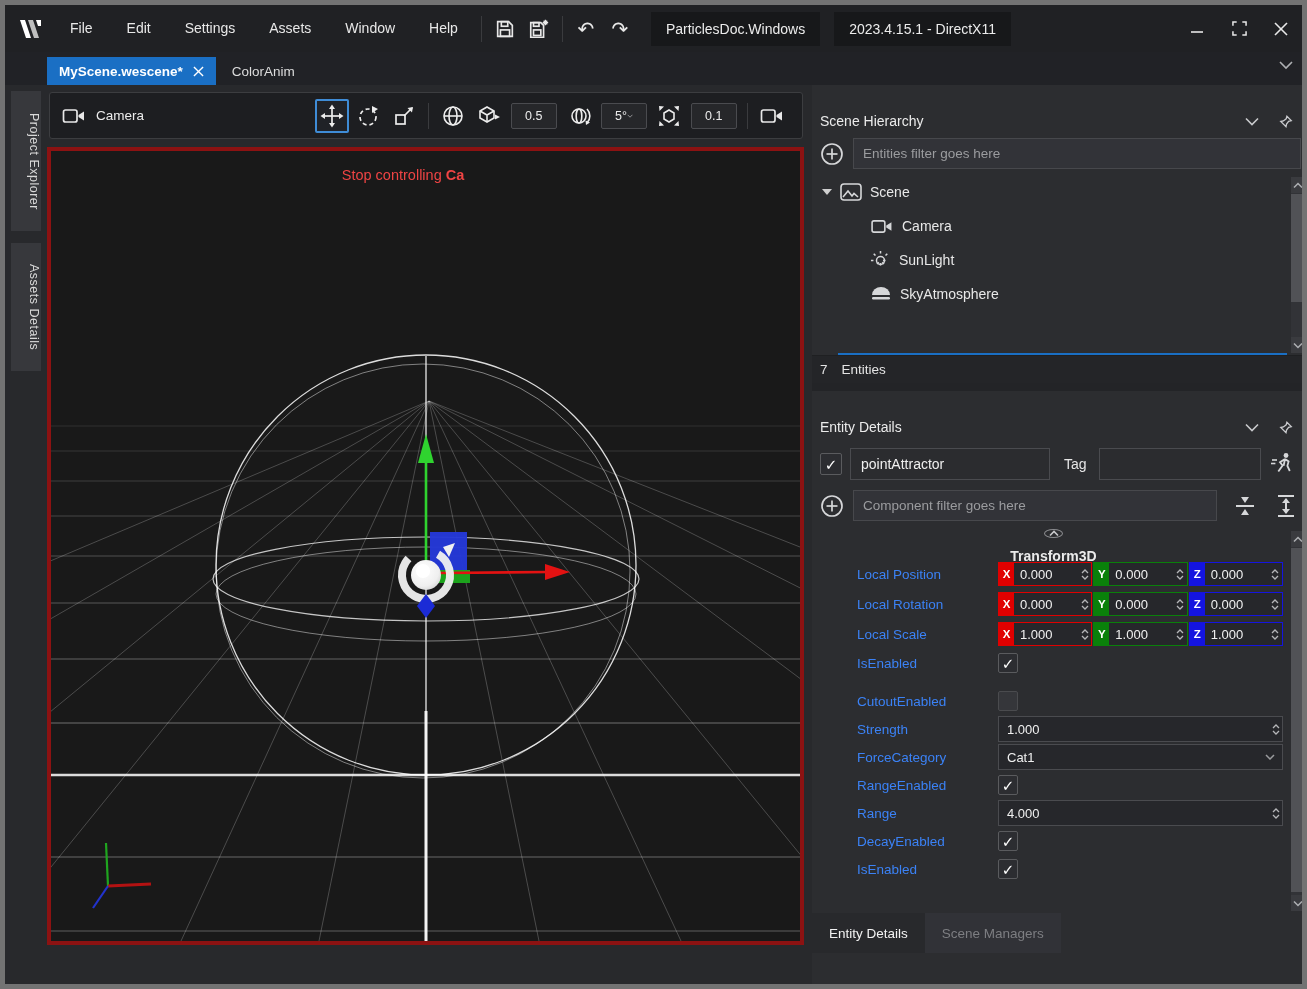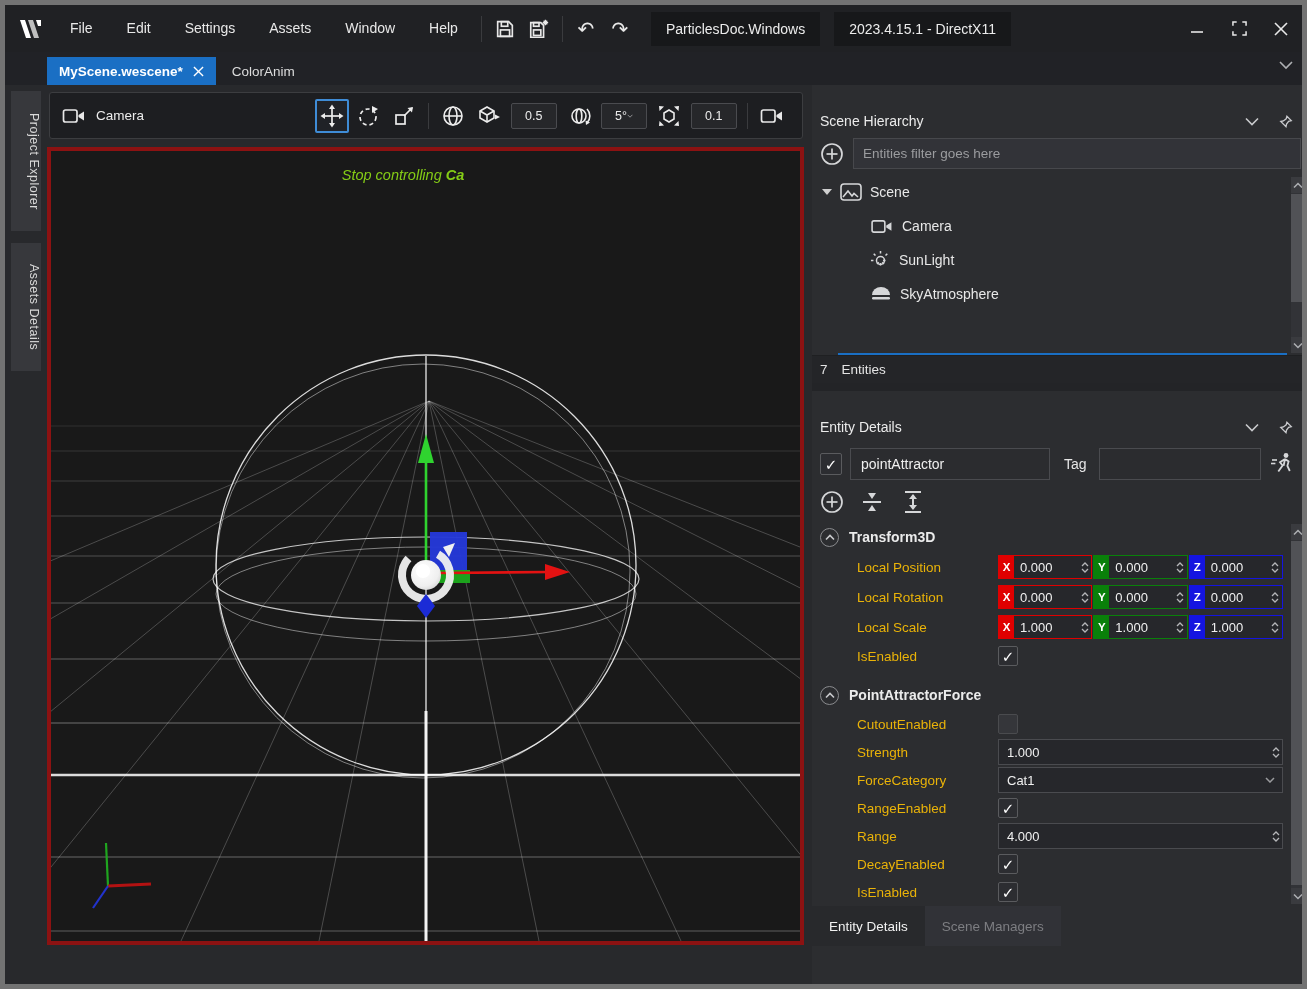--- a/index.html
+++ b/index.html
@@ -43,21 +43,21 @@
   .tool-btn{ width:34px; height:34px; display:flex; align-items:center; justify-content:center; border-radius:2px; margin:0 1px; }
   .tool-btn.selected{ border:2px solid #3f8cd6; background:#202227; }
   .snap-select{ display:flex; align-items:center; justify-content:flex-end; width:46px; height:26px;
                 background:#26272a; border:1px solid #4a4b4f; border-radius:2px; padding:0 13px; margin:0 4px;
                 font-size:12.5px; color:#ececec; }
 
   .viewport{ position:absolute; left:0; top:62px; width:757px; height:798px;
              border:4px solid #8c1212; background:#181818; }
   .scene-svg{ display:block; }
   .overlay-text{ position:absolute; top:16px; left:47%; transform:translateX(-50%);
-                 font-size:14.5px; color:#84cc16; white-space:nowrap;font-style:italic; }
+                 font-size:14.5px; color:#ef4444; white-space:nowrap; }
   .overlay-text b{ font-weight:bold; }
 
   .output-bar{ position:absolute; left:0; bottom:0; width:100%; height:46px; }
   .output-label{ position:absolute; left:7px; top:10px; font-size:13.5px; color:#e4e4e4; }
   .output-handle{ position:absolute; left:7px; top:34px; width:48px; height:10px; background:#3a3b3f; }
 
   
   .right{ position:absolute; left:807px; top:80px; width:497px; bottom:0; background:#2c2d30; }
   .panel-header{ position:relative; height:30px; display:flex; align-items:center; padding:0 8px;margin-top:21px; }
   .panel-title{ font-size:14px; color:#ebebeb; }
@@ -93,27 +93,27 @@
   .name-input{ width:200px; height:32px; background:#2b2c2f; border:1px solid #4a4b4f; color:#efefef;
                font-size:14px; padding:0 10px; outline:none; font-family:inherit; }
   .tag-label{ font-size:14px; color:#e6e6e6; margin:0 4px 0 6px; }
   .tag-input{ width:162px; height:32px; background:#2b2c2f; border:1px solid #4a4b4f; color:#efefef;
               font-size:14px; padding:0 10px; outline:none; font-family:inherit; }
 
   .compfilter-row{ display:flex; align-items:center; padding:2px 8px 8px 8px; gap:9px; }
   .cf-input{ width:372px; }
 
   .props{ position:relative; height:384px; overflow:hidden; padding-right:22px; }
-  .sec-header{ height:30px; display:flex; align-items:center; gap:10px; padding-left:8px; }
+  .sec-header{ height:30px; display:flex; align-items:center; gap:10px; padding-left:8px;flex-direction:column; }
   .sec-title{ font-size:14px; font-weight:bold; color:#ebebeb; }
   .circle-btn{ width:19px; height:19px; border:1.5px solid #8a8b8e; border-radius:50%;
                display:flex; align-items:center; justify-content:center; }
   .prop-row{ height:30px; display:flex; align-items:center; padding-left:45px; }
   .prop-row.h28{ height:28px; }
-  .prop-label{ width:141px; font-size:13.5px; color:#eab308; flex:none; }
+  .prop-label{ width:141px; font-size:13.5px; color:#3b82f6; flex:none; }
   .axis-groups{ display:flex; gap:1px; width:285px; }
   .axis-group{ display:flex; align-items:stretch; height:24px; width:95px; }
   .axis-group.x{ border:1px solid #e00000; } .axis-group.x .axis-tag{ background:#e00000; }
   .axis-group.y{ border:1px solid #0a800a; } .axis-group.y .axis-tag{ background:#0a800a; }
   .axis-group.z{ border:1px solid #1414e0; } .axis-group.z .axis-tag{ background:#1414e0; }
   .axis-tag{ width:15px; display:flex; align-items:center; justify-content:center; color:#fff;
              font-size:11.5px; font-weight:bold; flex:none; }
   .axis-val{ flex:1; background:#26272b; color:#f0f0f0; font-size:13px; display:flex; align-items:center; padding-left:6px; }
   .spin{ width:13px; background:#26272b; display:flex; flex-direction:column; align-items:center; justify-content:center; gap:1px; }
 
@@ -494,20 +494,21 @@
             </g>
         </svg>
       </span>
     </div>
     <div class="compfilter-row">
       <svg width="24" height="24" viewBox="0 0 24 24" fill="none" stroke="#d6d7d9" stroke-width="1.7">
         <circle cx="12" cy="12" r="10"></circle>
           <line x1="12" y1="6.5" x2="12" y2="17.5"></line>
           <line x1="6.5" y1="12" x2="17.5" y2="12"></line>
       </svg>
+      <input class="text-input cf-input" placeholder="Component filter goes here" style="">
       <span style="margin-left:8px;">
         <svg width="22" height="24" viewBox="0 0 22 24" stroke="#d6d7d9" fill="#d6d7d9">
           <line x1="2" y1="12" x2="20" y2="12" stroke-width="2"></line>
           <polygon points="7,3 15,3 11,9" stroke="none"></polygon>
             <polygon points="7,21 15,21 11,15" stroke="none"></polygon>
         </svg>
       </span>
       <span style="margin-left:10px; padding-right:4px;">
         <svg width="22" height="24" viewBox="0 0 22 24" stroke="#d6d7d9" fill="#d6d7d9">
           <line x1="3" y1="2" x2="19" y2="2" stroke-width="2"></line>
@@ -656,28 +657,20 @@
         </span>
       </div>
 
       <div class="prop-row h28">
         <span class="prop-label">IsEnabled</span>
         <span class="checkbox small checked"></span>
       </div>
 
       <div style="height:10px"></div>
 
-      <div class="sec-header">
-        <span class="circle-btn">
-          <svg width="10" height="7" viewBox="0 0 10 7" fill="none" stroke="#c9cacd" stroke-width="1.6">
-              <polyline points="1,5.5 5,1.5 9,5.5"></polyline>
-            </svg>
-        </span>
-        <span class="sec-title">PointAttractorForce</span>
-      </div>
 
       <div class="prop-row h28">
         <span class="prop-label">CutoutEnabled</span>
         <span class="checkbox small empty"></span>
       </div>
 
       <div class="prop-row h28">
         <span class="prop-label">Strength</span>
         <span class="wide-field">
           <span class="wf-val">1.000</span>

